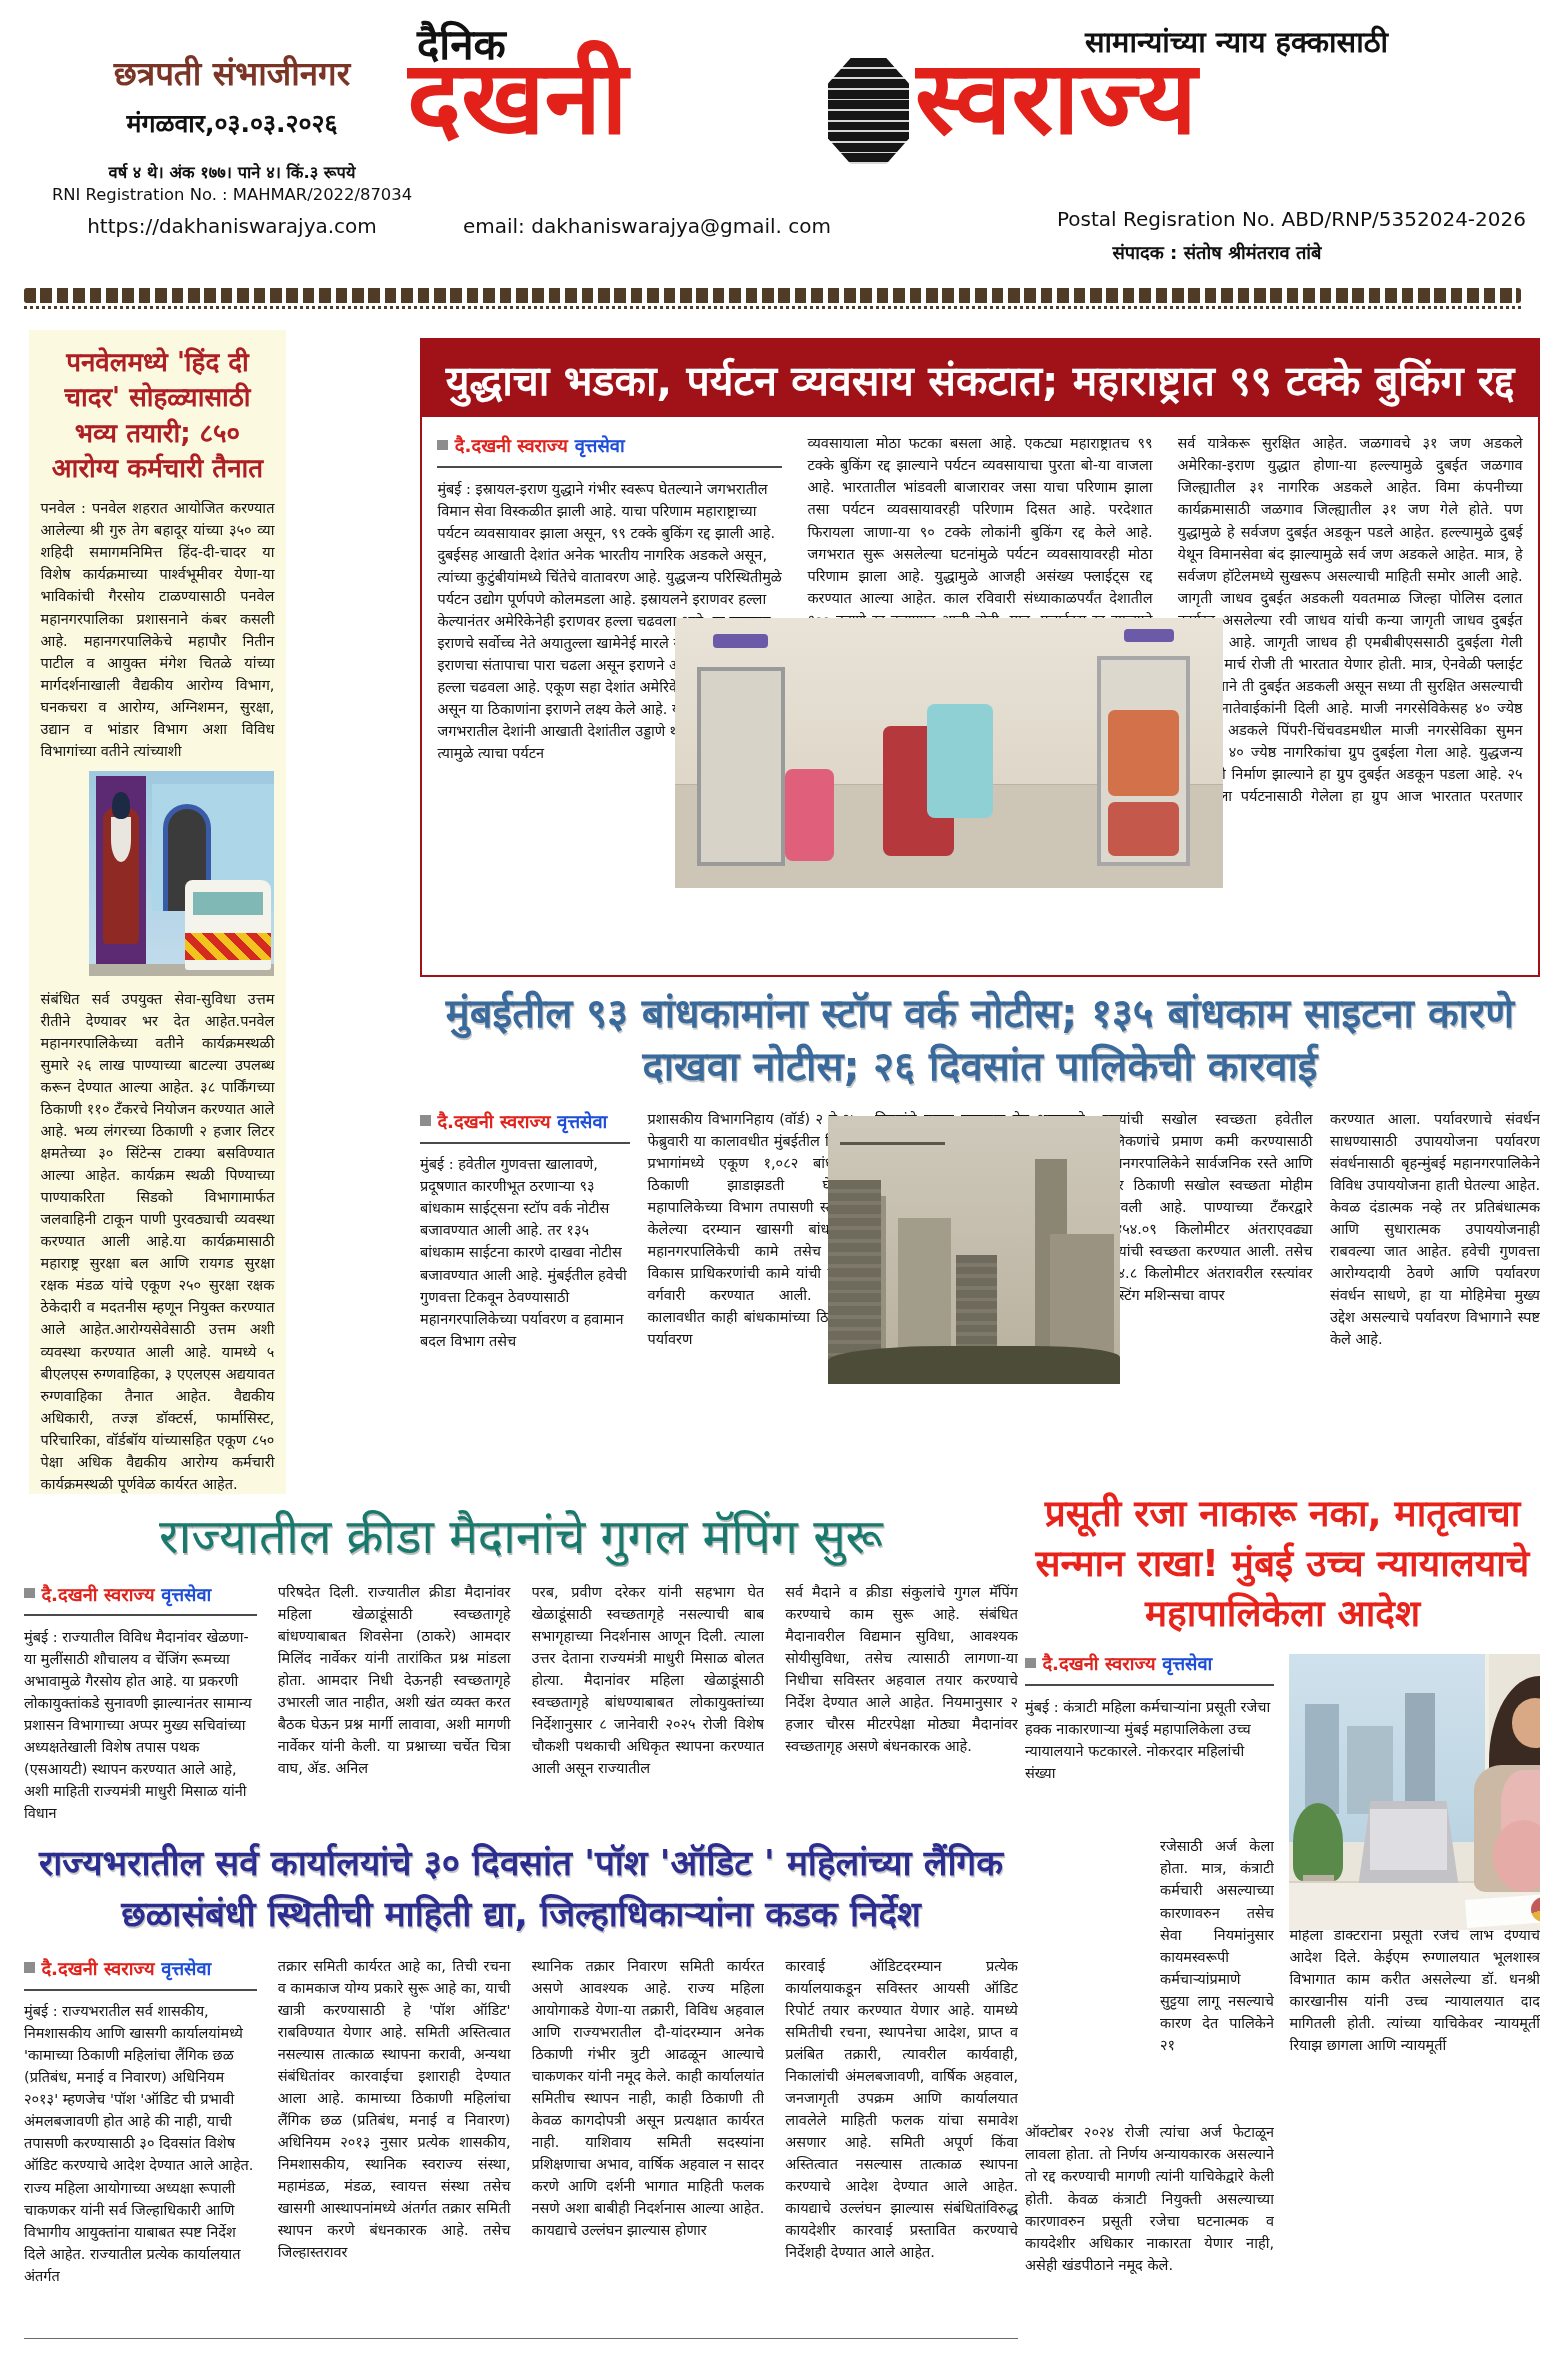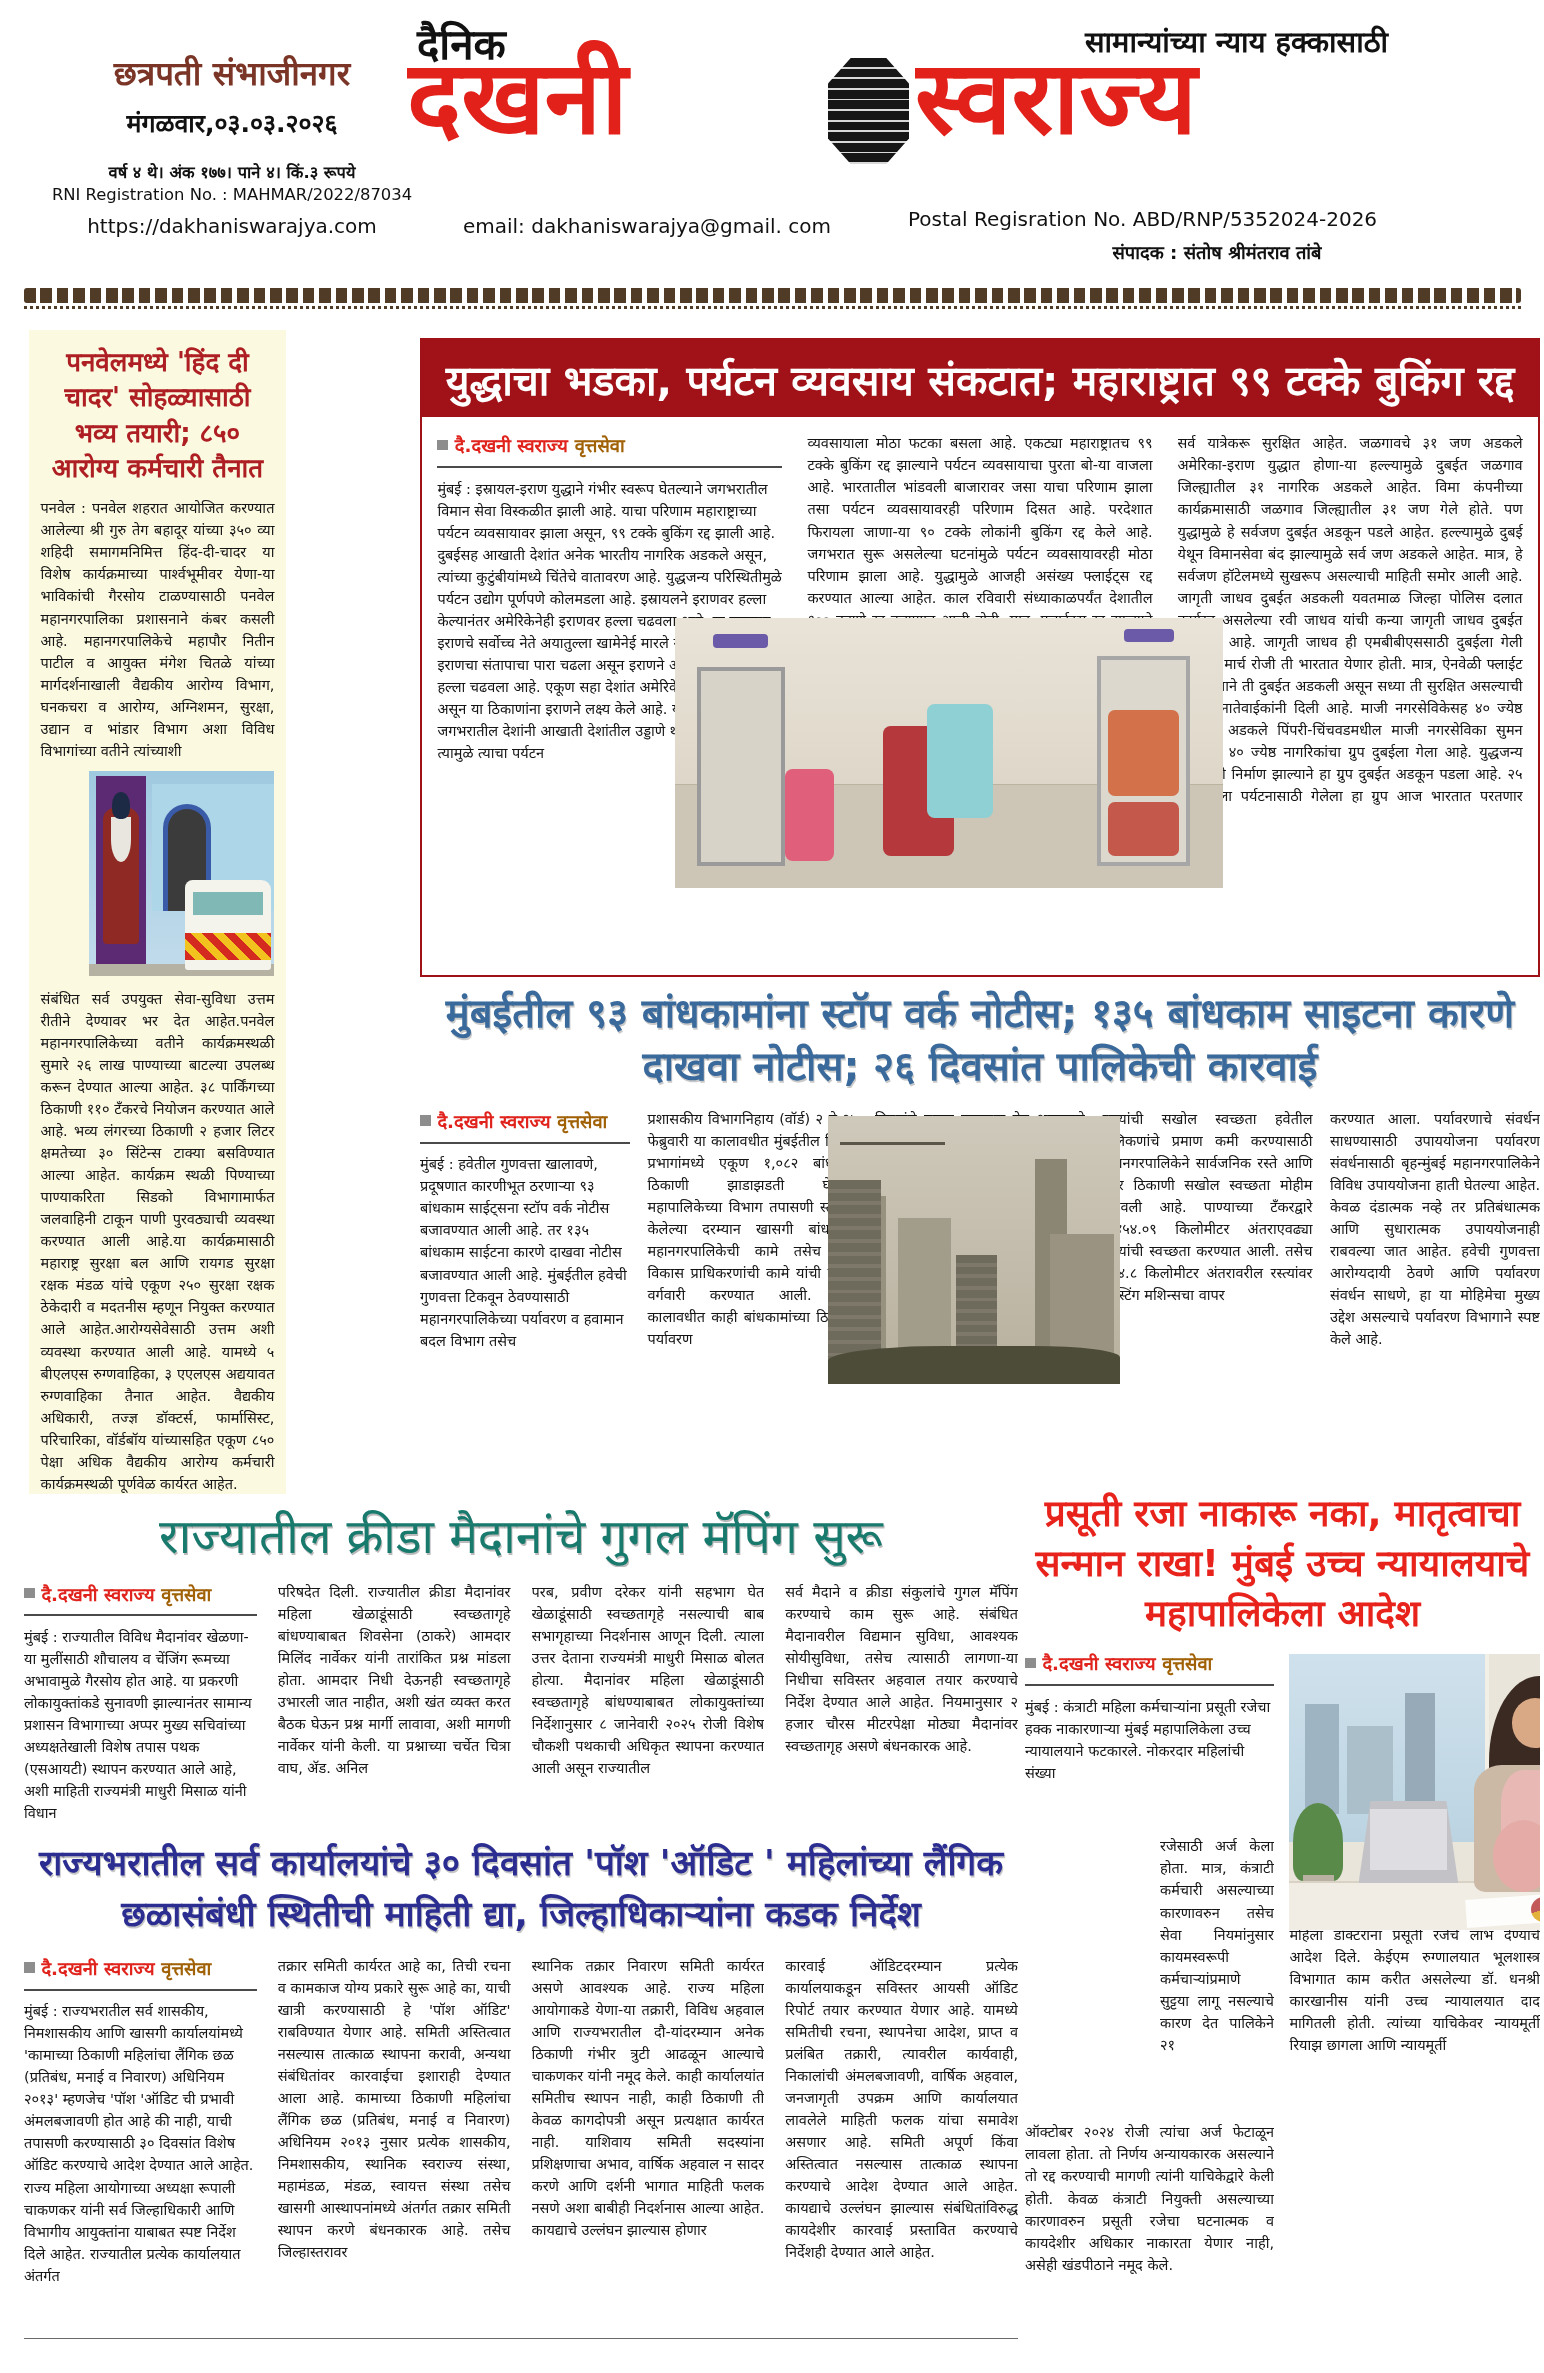--- a/index.html
+++ b/index.html
@@ -14,34 +14,34 @@
   .mh-rni { font-size:16.4px; color:#111; margin-top:1.9px; }
   .mh-website { position:absolute; left:39px; top:214px; width:386px; text-align:center; font-size:20px; color:#111; }
   .mh-daily { position:absolute; left:417px; top:13.5px; font-size:42px; font-weight:bold; color:#111; }
   .mh-title1 { position:absolute; left:407px; top:37px; width:425px; font-size:102px; line-height:1.2; font-weight:bold; color:#e2211b; white-space:nowrap; overflow:hidden; }
   .mh-title2 { position:absolute; left:915px; top:37px; width:618px; font-size:102px; line-height:1.2; font-weight:bold; color:#e2211b; white-space:nowrap; overflow:hidden; }
   .mh-seal { position:absolute; left:828px; top:58px; width:81px; height:106px;
     background:repeating-linear-gradient(180deg,#161616 0 8.7px,#d8d8d8 8.7px 10.6px);
     clip-path:polygon(28% 0,72% 0,100% 24%,100% 76%,72% 100%,28% 100%,0 76%,0 24%); }
   .mh-tagline { position:absolute; left:966px; top:21px; width:541px; text-align:center; font-size:29px; font-weight:bold; color:#111; }
   .mh-email { position:absolute; left:444px; top:214px; width:406px; text-align:center; font-size:20px; color:#111; }
-  .mh-postal { position:absolute; left:908px; top:207px; width:618px; text-align:left; font-size:20px; color:#111; }
+  .mh-postal { position:absolute; left:908px; top:207px; width:618px; text-align:right; font-size:20px; color:#111; }
   .mh-editor { position:absolute; left:908px; top:239px; width:618px; text-align:center; font-size:18.3px; font-weight:bold; color:#111; }
 
   
   .ornament { position:absolute; left:24px; top:288px; width:1497px; }
   .ornament .castles { height:15.4px; background:repeating-linear-gradient(90deg,#4f3b26 0 11.6px,#ffffff 11.6px 16.4px); border-radius:2.9px; }
   .ornament .dots { height:0; border-bottom:3.9px dotted #4f3b26; margin-top:2.9px; }
 
   
   .byline { display:flex; align-items:center; gap:6.8px; font-size:18.3px; font-weight:bold;
     border-bottom:2.9px solid #4a4a4a; padding-bottom:8.7px; margin-bottom:9.7px; }
   .byline .sq { width:10.6px; height:10.6px; background:#8d8d8d; flex:0 0 auto; }
   .byline .agency { color:#e0231c; }
-  .byline .suffix { color:#a16207; }
+  .byline .suffix { color:#1d4ed8; }
   .bodytext { font-size:14.5px; line-height:1.52; text-align:justify; color:#141414; }
 
   
   .a1 { position:absolute; left:29px; top:330px; width:257px; height:1164px; background:#fcf9e1; padding:15.4px 11.6px; overflow:hidden; }
   .a1 .hl { color:#ae1f24; font-size:26px; font-weight:bold; line-height:1.35; text-align:center; }
   .a1 .bodytext { margin-top:11.6px; }
   .img-panvel { position:relative; width:calc(100% - 48px); height:205px; margin:9.7px 0 9.7px 48px; background:linear-gradient(#9fc9e0,#c2dcec); overflow:hidden; }
   .ip-banner { position:absolute; left:4%; top:2%; width:27%; height:94%; background:#5b2a72; }
   .ip-guru-body { position:absolute; left:8%; top:18%; width:19%; height:66%; background:#8e2a23; border-radius:11.6px 11.6px 3.9px 3.9px; }
   .ip-guru-beard { position:absolute; left:12%; top:22%; width:11%; height:22%; background:#e9e6df; border-radius:0 0 50% 50%; }

